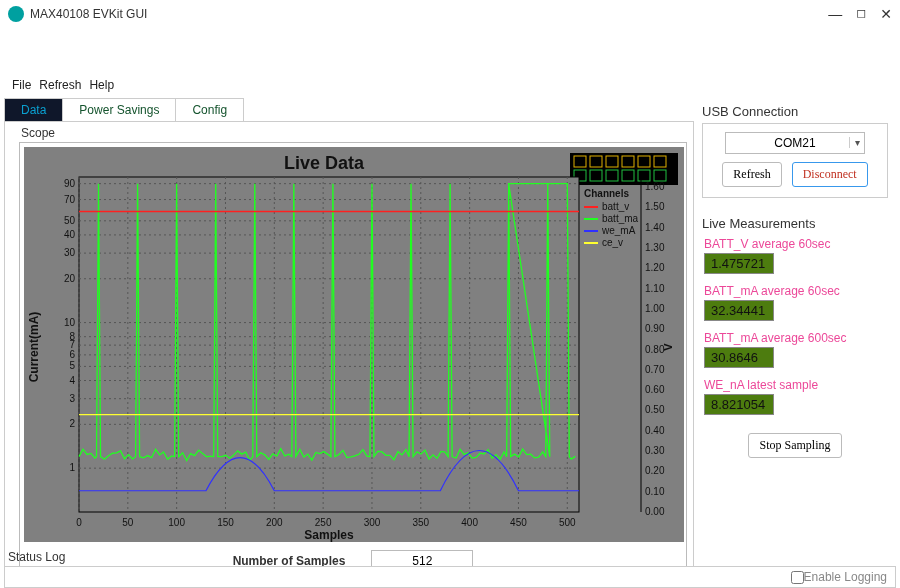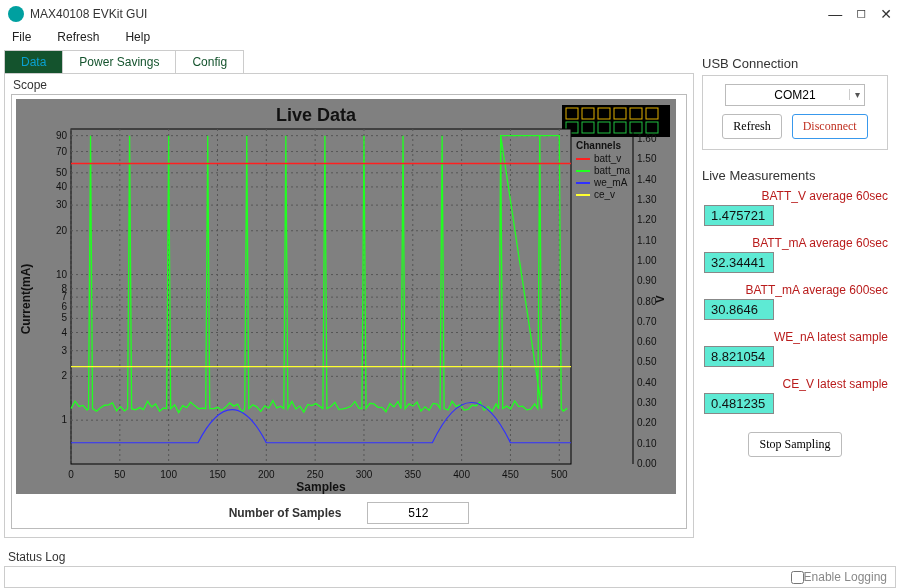--- a/index.html
+++ b/index.html
@@ -22,22 +22,23 @@
   }
   .titlebar-left { display: flex; align-items: center; gap: 6px; }
   .app-icon {
     width: 16px; height: 16px; border-radius: 50%;
     background: #00a0a0; display:inline-block;
   }
   .title-text { font-size: 12px; color: #333; }
   .winbtns { display: flex; gap: 14px; font-size: 14px; color:#333;}
   .winbtns span { cursor:default; }
   .menubar {
-    display: flex; gap: 26px; padding: 2px 12px 6px 12px;
+    display: flex; gap: 8px; padding: 2px 12px 6px 12px;
     color:#222;
+    margin-top:48px;
   }
   .content {
     display: flex;
     padding: 0 4px;
     gap: 4px;
   }
   .left-pane {
     width: 690px;
   }
   .tabs {
@@ -48,26 +49,26 @@
     padding: 4px 16px;
     border: 1px solid #ccc;
     border-bottom: none;
     background: #fff;
     color: #14532d;
     margin-right: -1px;
   }
   .tab.active {
     color: #0aa0d0;
     font-weight: 500;
-    background: #14532d;
+    background: #0f172a;
   }
   .panel {
     border: 1px solid #ccc;
     border-top: none;
-    padding: 2px 6px 8px 6px;
+    padding: 2px 6px 8px 14px;
     background: #fff;
   }
   .scope-label { font-size: 12px; color:#333; margin: 2px 0 2px 2px; }
   .scope-box {
     border: 1px solid #bbb;
     padding: 4px;
     background: #fff;
   }
   svg.chart { display:block; background:#808080; }
   .samples-row {
@@ -96,24 +97,24 @@
     position:absolute; right:4px; top:4px; font-size:10px; color:#555;
     border-left:1px solid #ccc; padding-left:5px;
   }
   .btnrow { display:flex; gap:10px; justify-content:center; }
   button.std {
     border:1px solid #bbb; background:#fff; padding:4px 10px;
     font-family:Liberation Serif, serif; font-size:12px; border-radius:3px;
   }
   .disconnect { color:#c03020; border-color:#3898ec !important; }
   .meas-block { margin: 6px 0 10px 2px; }
-  .meas-label { color:#b91c1c; margin-bottom:2px;text-align:right; }
+  .meas-label { color:#ec4899; margin-bottom:2px; }
   .meas-value {
     display:inline-block; border:1px solid #888; padding:2px 6px;
-    min-width:70px; background:#5eead4; color:#111; font-size:13px;
+    min-width:70px; background:#4d7c0f; color:#111; font-size:13px;
   }
   .stop-btn-wrap { text-align:center; margin-top:18px; }
   .status-area {
     position:absolute; left:4px; right:4px; bottom:0;
   }
   .status-label { font-size:12px; color:#333; margin:2px 0 2px 4px;}
   .status-box { border:1px solid #ccc; height:22px; background:#fff; display:flex; align-items:center; justify-content:flex-end; padding:0 8px;}
   .chk { display:flex; align-items:center; gap:0; color:#888; }
   .chk input { margin:0; }
   .toolbar-icons { fill:#e0b000; }
@@ -326,24 +327,20 @@
       <span class="meas-value">32.34441</span>
     </div>
     <div class="meas-block">
       <div class="meas-label">BATT_mA average 600sec</div>
       <span class="meas-value">30.8646</span>
     </div>
     <div class="meas-block">
       <div class="meas-label">WE_nA latest sample</div>
       <span class="meas-value">8.821054</span>
     </div>
-    <div class="meas-block">
-      <div class="meas-label">CE_V latest sample</div>
-      <span class="meas-value">0.481235</span>
-    </div>
 
     <div class="stop-btn-wrap">
       <button class="std">Stop Sampling</button>
     </div>
   </div>
 </div>
 
 <div class="status-area">
   <div class="status-label">Status Log</div>
   <div class="status-box">

